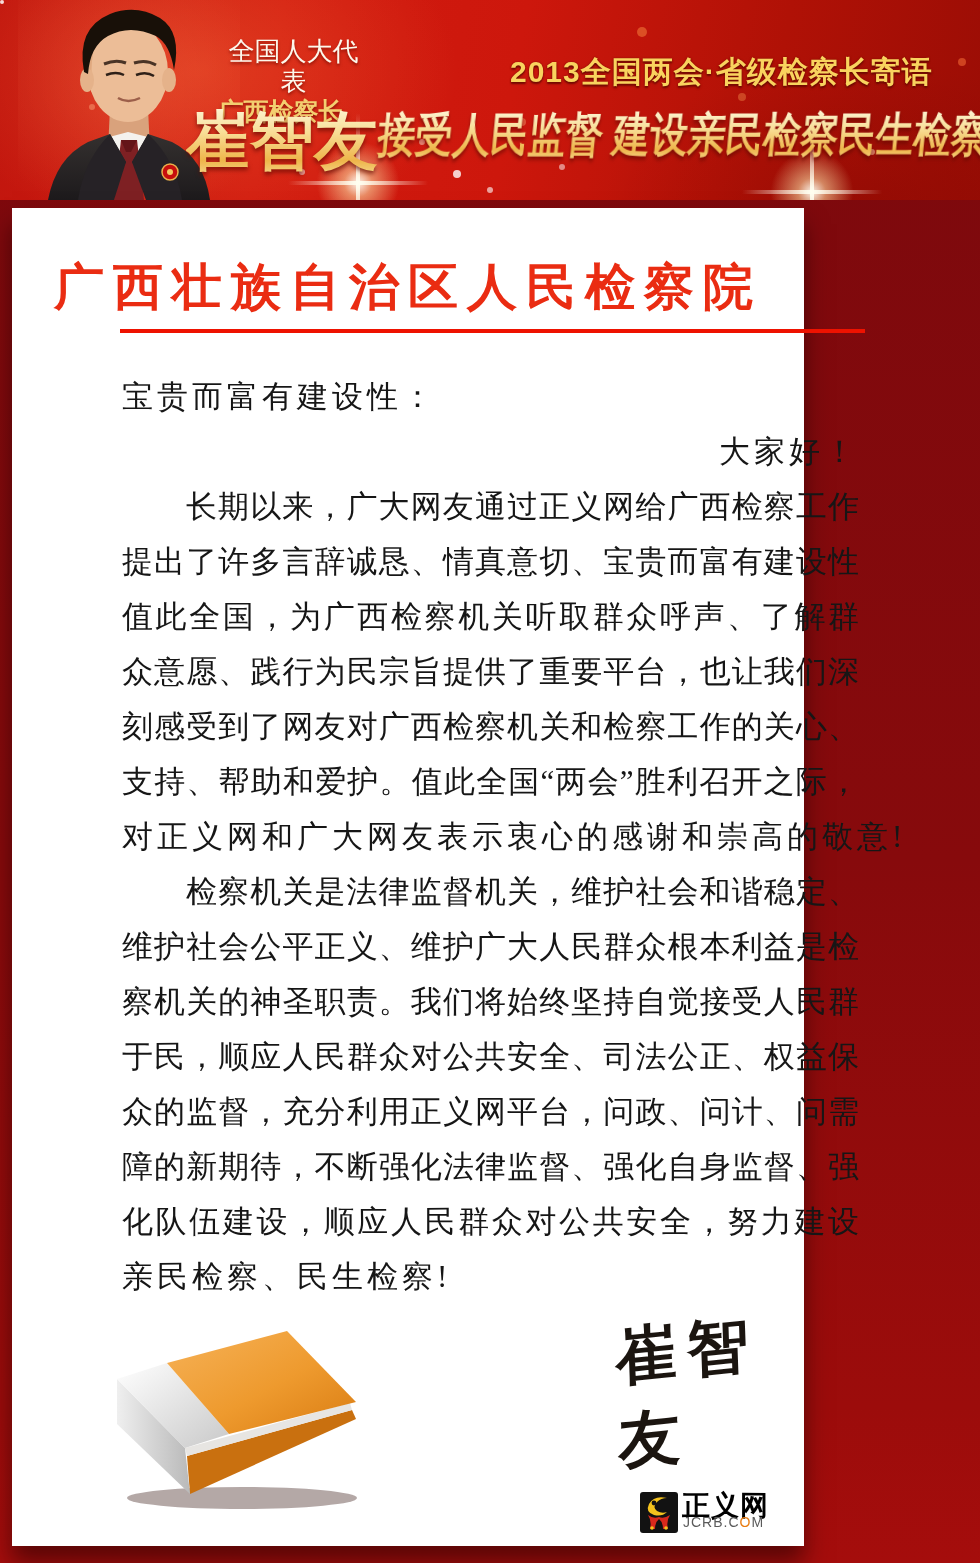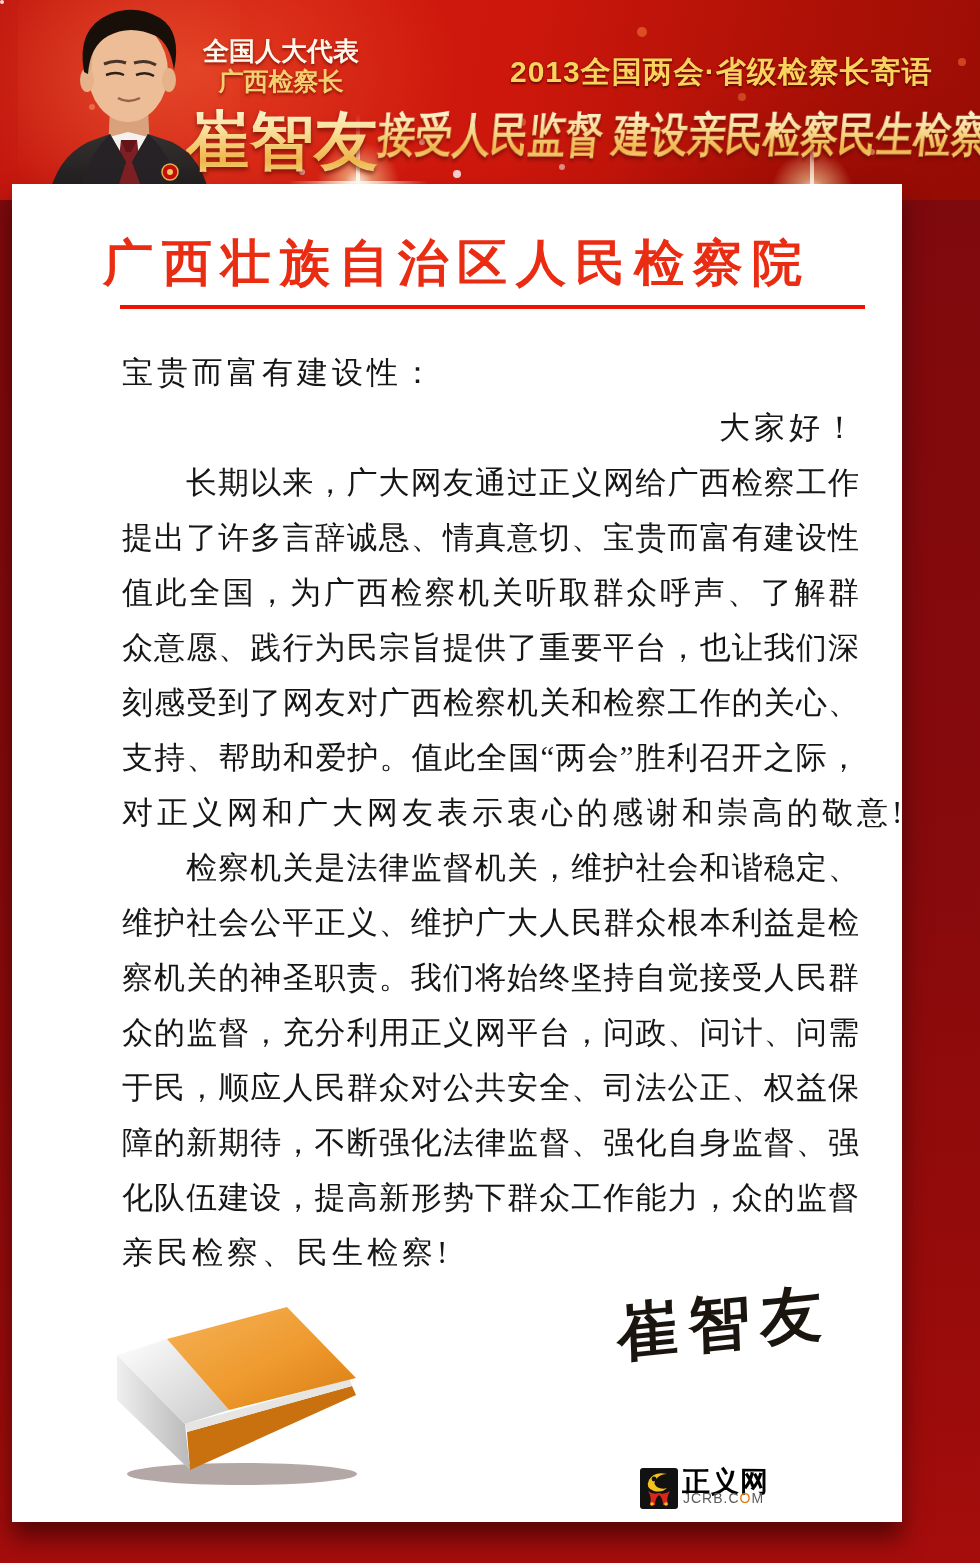--- a/index.html
+++ b/index.html
@@ -33,36 +33,36 @@
       300px 170px 0 1px rgba(255,255,255,.55),
       560px 165px 0 1px rgba(255,255,255,.5);}
   .star{position:absolute;}
   .star .core{position:absolute;left:-45px;top:-45px;width:90px;height:90px;border-radius:50%;
     background:radial-gradient(circle,rgba(255,255,245,.95) 0%,rgba(255,230,170,.55) 22%,rgba(255,180,90,0) 65%);}
   .star .h{position:absolute;left:-70px;top:-2px;width:140px;height:4px;
     background:linear-gradient(90deg,transparent,rgba(255,255,240,.95),transparent);}
   .star .v{position:absolute;left:-2px;top:-70px;width:4px;height:140px;
     background:linear-gradient(180deg,transparent,rgba(255,255,240,.95),transparent);}
   .badge-txt{position:absolute;left:196px;top:36px;width:170px;text-align:center;line-height:30px;}
-  .badge-l1{font-size:26px;font-weight:bold;color:#fdf8ec;text-shadow:0 2px 3px rgba(110,10,0,.7);}
+  .badge-l1{font-size:26px;font-weight:normal;color:#fdf8ec;text-shadow:0 2px 3px rgba(110,10,0,.7);margin-left:25px;}
   .badge-l2{font-size:25px;font-weight:bold;color:#f3cf70;text-shadow:0 2px 3px rgba(110,10,0,.7);}
   .series{position:absolute;left:510px;top:52px;font-size:30px;font-weight:bold;letter-spacing:1px;
     color:#f9d35e;text-shadow:0 2px 2px rgba(100,8,0,.85),0 0 2px rgba(122,12,0,.9);}
   .gold-grad{
     background:linear-gradient(180deg,#fdf6d8 8%,#f8dd95 40%,#eeb54a 72%,#fae9b0 100%);
     -webkit-background-clip:text;background-clip:text;color:transparent;
     filter:drop-shadow(0 3px 2px rgba(90,8,0,.65));
   }
   .big-name{position:absolute;left:186px;top:98px;font-size:64px;font-weight:bold;
     font-family:"Liberation Serif","DejaVu Serif",serif;}
   .slogan{position:absolute;left:378px;top:104px;font-size:47px;font-weight:bold;white-space:nowrap;
     font-family:"Liberation Serif","DejaVu Serif",serif;
     transform:scaleX(.8) skewX(-7deg);transform-origin:left center;}
   
-  .page{position:absolute;left:12px;top:184px;width:890px;height:1338px;background:#ffffff;
+  .page{position:absolute;left:12px;top:208px;width:792px;height:1338px;background:#ffffff;
     box-shadow:0 16px 22px rgba(30,0,0,.55);}
   .org-title{position:absolute;left:0;top:46px;width:100%;text-align:center;
     font-family:"Liberation Serif","DejaVu Serif",serif;font-weight:bold;
     font-size:50px;letter-spacing:9px;color:#ea2c12;white-space:nowrap;}
   .rule{position:absolute;left:108px;top:121px;width:745px;height:4px;background:#ee1200;}
   .lines{position:absolute;left:110px;top:161px;width:737px;color:#161616;
     font-family:"Liberation Serif","DejaVu Serif",serif;font-size:31px;}
   .letter-line{height:55px;line-height:55px;white-space:nowrap;letter-spacing:4px;}
   .letter-line.just{white-space:normal;text-align:justify;text-align-last:justify;letter-spacing:normal;}
   .letter-line.ind{text-indent:64px;text-align:right;}
@@ -164,24 +164,24 @@
       <div class="letter-line just ind">长期以来，广大网友通过正义网给广西检察工作</div>
       <div class="letter-line just">提出了许多言辞诚恳、情真意切、宝贵而富有建设性</div>
       <div class="letter-line just">值此全国，为广西检察机关听取群众呼声、了解群</div>
       <div class="letter-line just">众意愿、践行为民宗旨提供了重要平台，也让我们深</div>
       <div class="letter-line just">刻感受到了网友对广西检察机关和检察工作的关心、</div>
       <div class="letter-line just">支持、帮助和爱护。值此全国“两会”胜利召开之际，</div>
       <div class="letter-line">对正义网和广大网友表示衷心的感谢和崇高的敬意!</div>
       <div class="letter-line just ind">检察机关是法律监督机关，维护社会和谐稳定、</div>
       <div class="letter-line just">维护社会公平正义、维护广大人民群众根本利益是检</div>
       <div class="letter-line just">察机关的神圣职责。我们将始终坚持自觉接受人民群</div>
+      <div class="letter-line just">于民，顺应人民群众对公共安全、司法公正、权益保</div>
       <div class="letter-line just">众的监督，充分利用正义网平台，问政、问计、问需</div>
-      <div class="letter-line just">于民，顺应人民群众对公共安全、司法公正、权益保</div>
       <div class="letter-line just">障的新期待，不断强化法律监督、强化自身监督、强</div>
-      <div class="letter-line just">化队伍建设，提高新形势下群众工作能力，众的监督</div>
+      <div class="letter-line just">化队伍建设，顺应人民群众对公共安全，努力建设</div>
       <div class="letter-line">亲民检察、民生检察!</div>
     </div>
 
   <svg class="book" viewBox="0 0 255 185">
     <defs>
       <linearGradient id="covg" x1="0" y1="0" x2="1" y2="1">
         <stop offset="0" stop-color="#f6b258"></stop>
           <stop offset=".55" stop-color="#ee9a2e"></stop>
           <stop offset="1" stop-color="#d97c12"></stop>
       </linearGradient>

